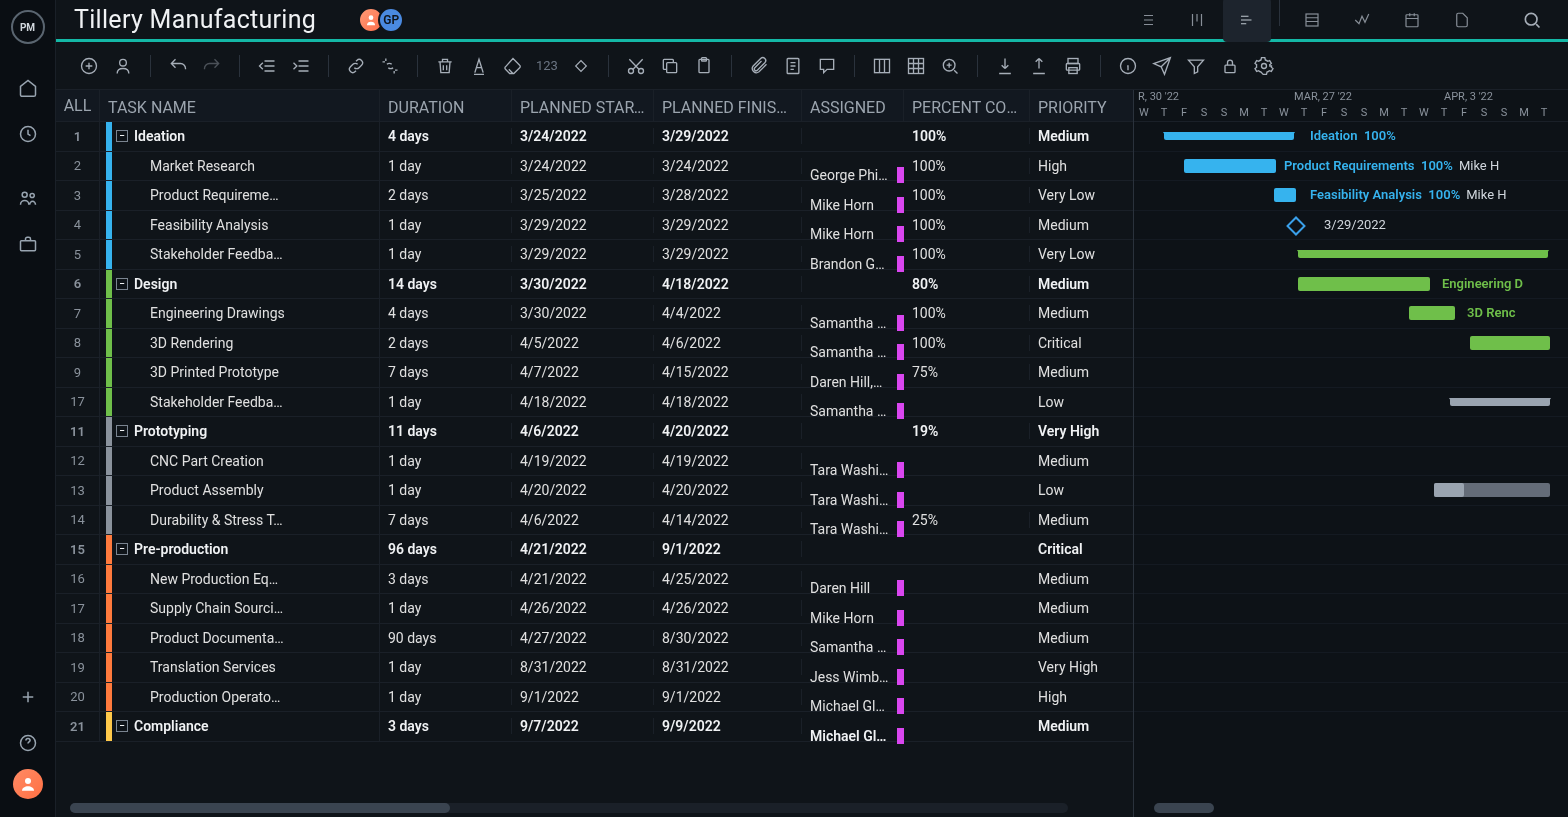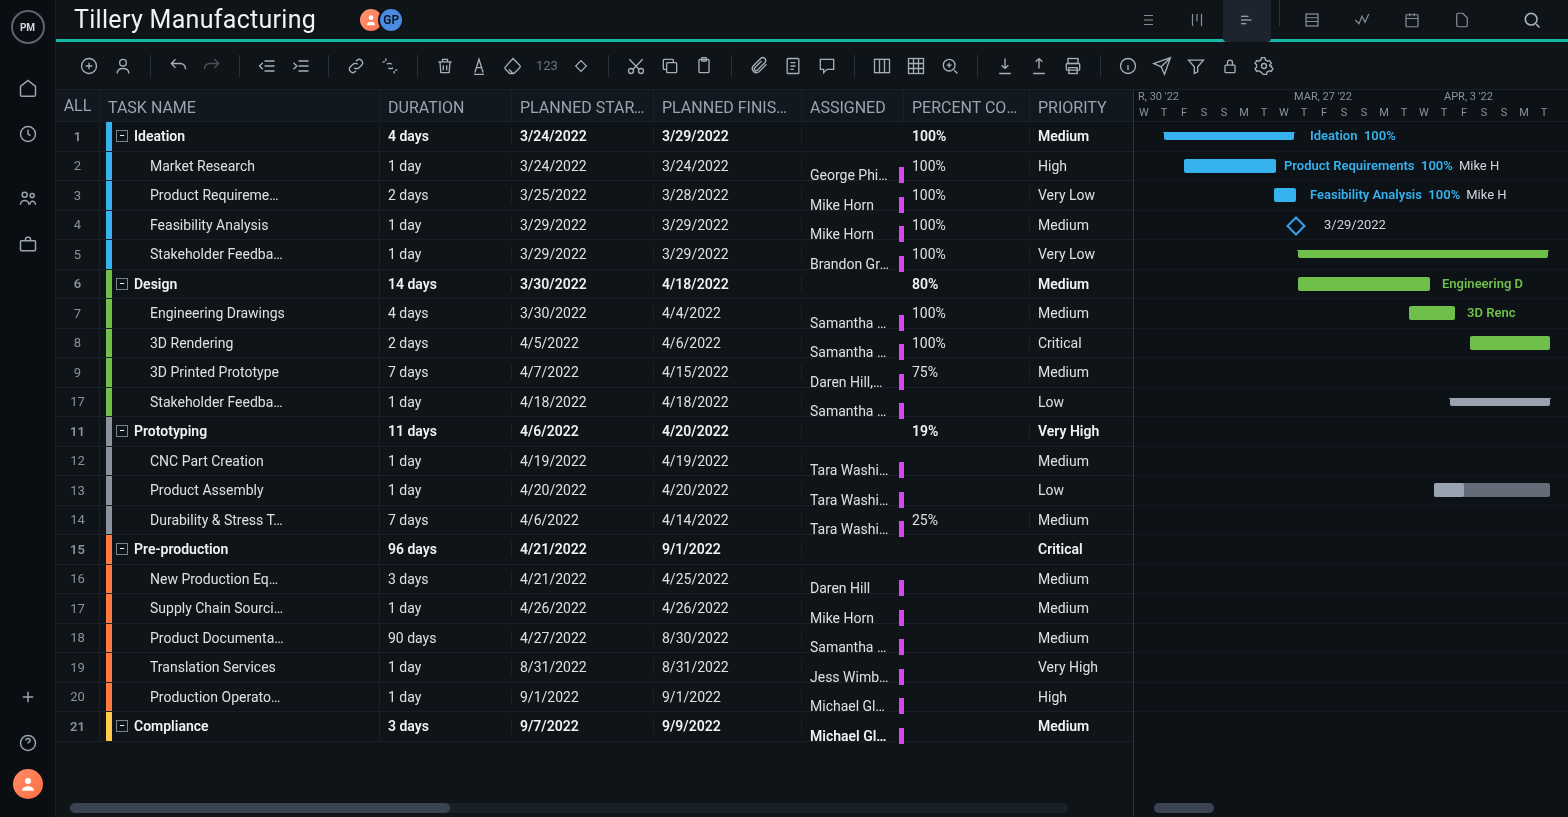--- a/index.html
+++ b/index.html
@@ -93,21 +93,21 @@
 .row.parent { font-weight:600; color:#f0f2f4; }
 .row .cell { overflow:hidden; text-overflow:ellipsis; white-space:nowrap; font-size:14px;}
 .rnum { width:44px; text-align:center; color:#8a929c; border-right:1px solid #1a2028; height:100%; display:flex;align-items:center;justify-content:center;}
 .tname { width:280px; display:flex; align-items:center; height:100%; border-right:1px solid #1a2028; padding-left:6px;}
 .bar { width:6px; height:100%; margin-right:4px; flex-shrink:0;}
 .collapse { width:12px; height:12px; border:1px solid #7a8490; margin-right:6px; display:flex;align-items:center;justify-content:center; font-size:10px; line-height:1; flex-shrink:0;}
 .indent1 { padding-left:34px; }
 .c-dur { width:132px; padding:0 8px; border-right:1px solid #1a2028;}
 .c-start { width:142px; padding:0 8px; border-right:1px solid #1a2028;}
 .c-finish { width:148px; padding:0 8px; border-right:1px solid #1a2028;}
-.c-assign { width:102px; padding:0 8px; border-right:5px solid #d946ef;margin-top:19px;}
+.c-assign { width:102px; padding:0 8px; border-right:7px solid #d946ef;margin-top:19px;}
 .c-pct { width:126px; padding:0 8px; border-right:1px solid #1a2028;}
 .c-pri { width:90px; padding:0 8px;}
 .gantt { flex:1; background:#0d1217; position:relative; overflow:hidden;}
 .gantt-head { height:32px; display:flex; font-size:11px; color:#8a929c; border-bottom:1px solid #1a2028; position:relative;}
 .gh-month { position:absolute; top:0; font-size:11px;}
 .gh-days { position:absolute; bottom:2px; left:0; right:0; display:flex;}
 .gh-day { width:20px; text-align:center;}
 .gantt-body { position:relative;}
 .grow { height:29.5px; position:relative; border-bottom:1px solid #141a22;}
 .gbar { position:absolute; top:7px; height:14px; border-radius:2px;}

